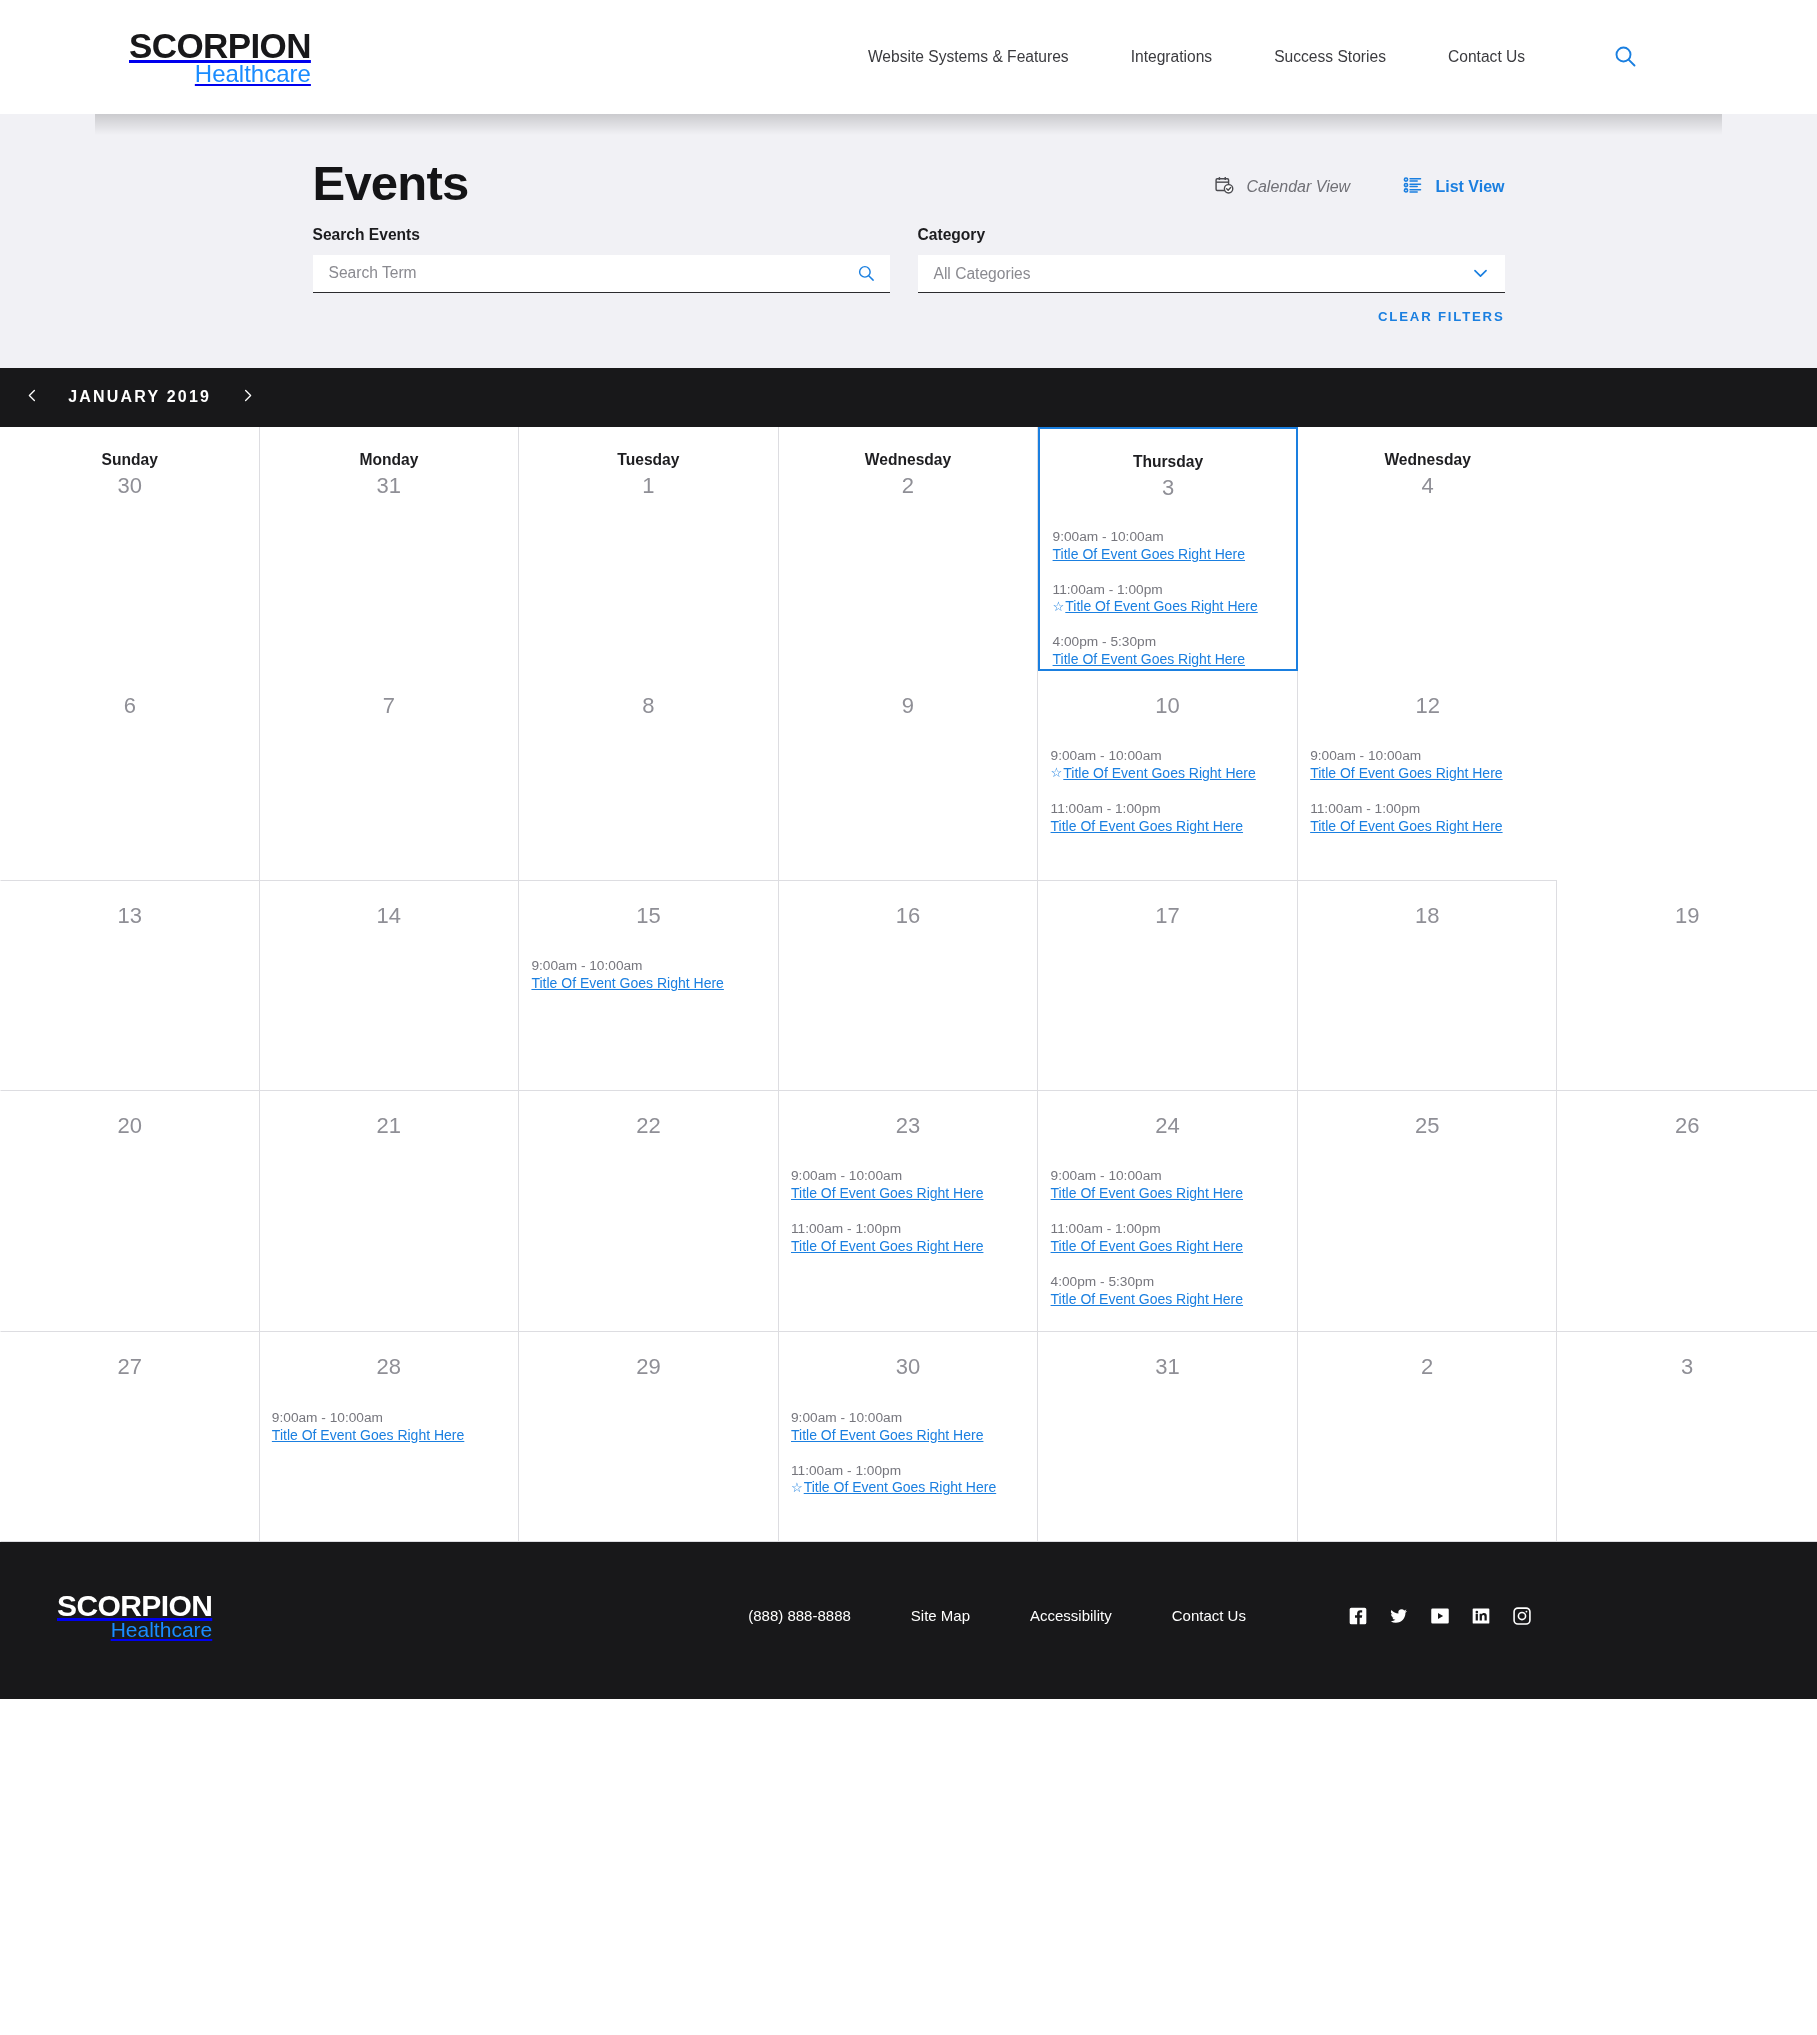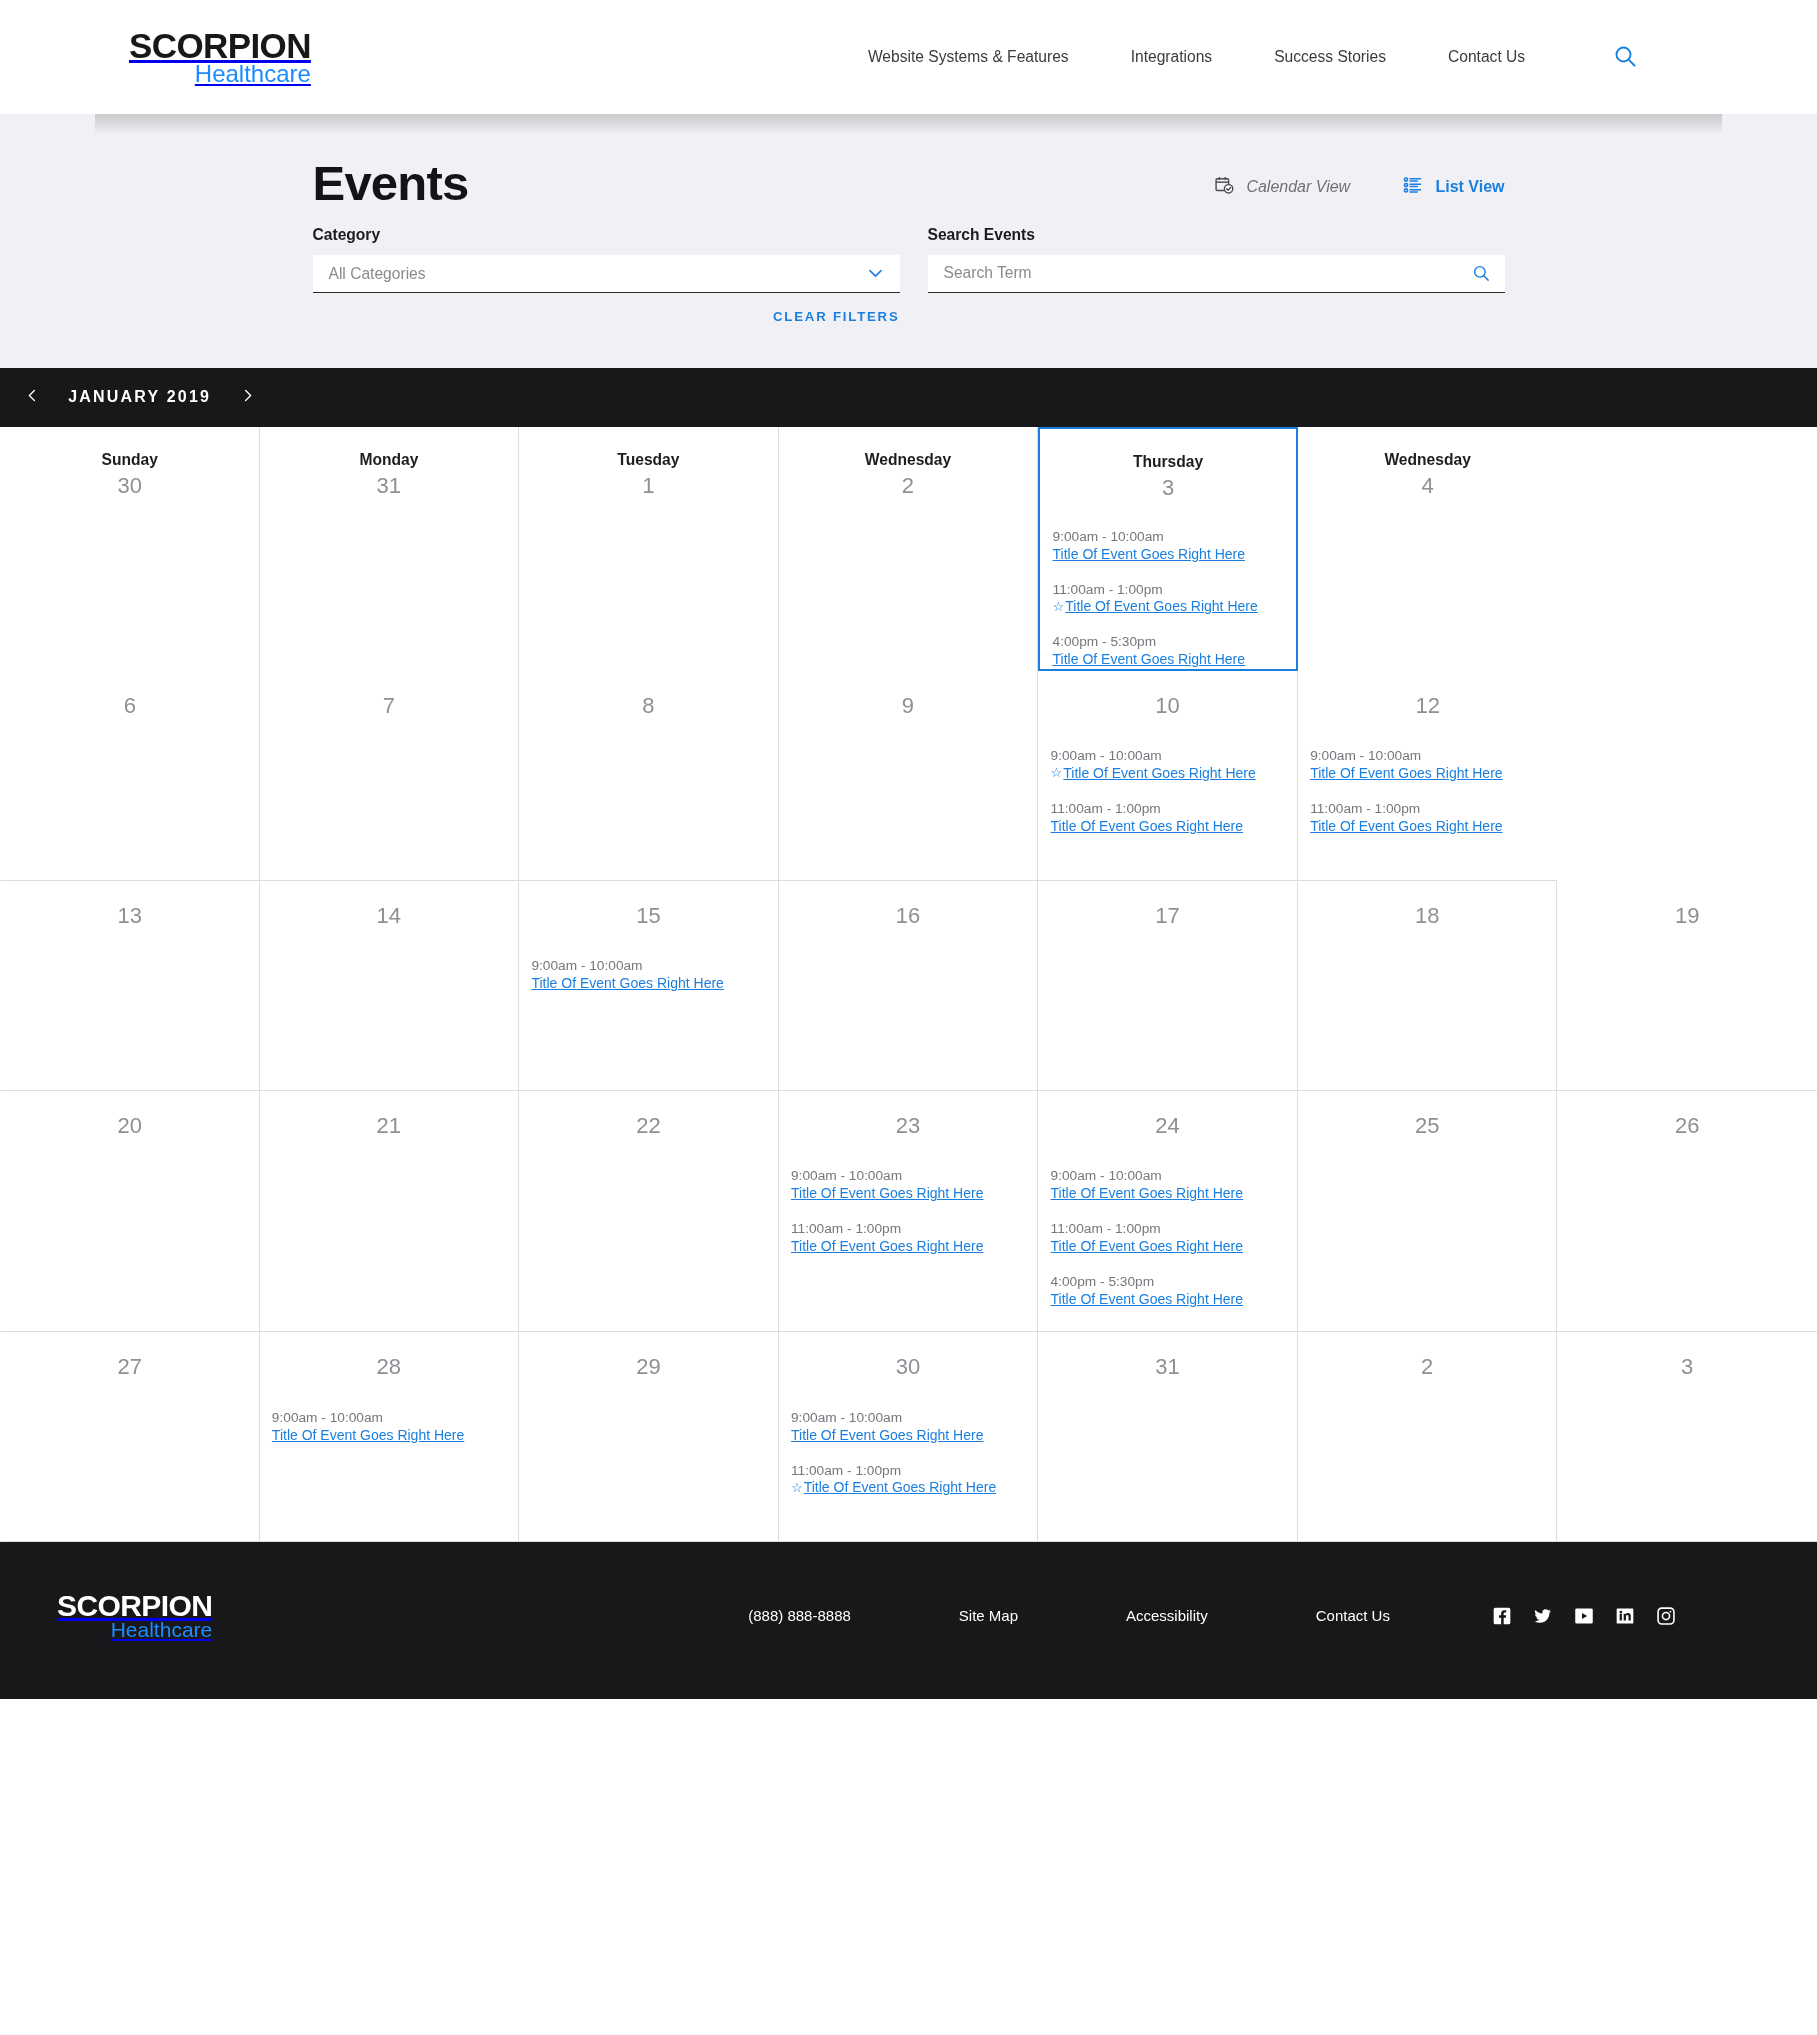--- a/index.html
+++ b/index.html
@@ -236,21 +236,21 @@
     display: flex;
     align-items: center;
     padding: 0 57px;
   }
   .footer-brand { line-height: 1; margin-left: 0; }
   .footer-brand .brand-top { color: #ffffff; font-size: 30px; }
   .footer-brand .brand-sub { color: #1a8cff; font-size: 21px; }
   .footer-links {
     display: flex;
     align-items: center;
-    gap: 108px;
+    gap: 60px;
     margin-left: 536px;
   }
   .footer-link {
     color: #ffffff;
     font-size: 15px;
     text-decoration: none;
     white-space: nowrap;
   }
   .footer-social {
     display: flex;
@@ -315,45 +315,45 @@
               <line x1="8.5" y1="17.6" x2="21" y2="17.6" stroke-linecap="round"></line>
               <line x1="8.5" y1="20.4" x2="17" y2="20.4" stroke-linecap="round"></line>
             </svg>
           </span>
           <span class="vt-label">List View</span>
         </button>
       </div>
     </div>
 
     <div class="controls-row">
-      <div class="control-group group-category">
-        <label class="control-label">Category</label>
-        <div class="field-wrap">
-          <span class="select-value">All Categories</span>
-          <span class="field-icon">
-            <svg width="19" height="19" viewBox="0 0 24 24" fill="none" stroke="#1a7fe0" stroke-width="2.1">
-              <polyline points="5,9 12,16 19,9" stroke-linecap="round" stroke-linejoin="round"></polyline>
-            </svg>
-          </span>
-        </div>
-        <div class="clear-row">
-          <button class="clear-filters">CLEAR FILTERS</button>
-        </div>
-      </div>
-
       <div class="control-group group-search">
         <label class="control-label">Search Events</label>
         <div class="field-wrap">
           <input type="text" placeholder="Search Term" style="">
           <span class="field-icon">
             <svg width="18" height="18" viewBox="0 0 24 24" fill="none" stroke="#1a7fe0" stroke-width="1.9">
               <circle cx="10.5" cy="10.5" r="7"></circle>
                 <line x1="15.6" y1="15.6" x2="21.5" y2="21.5" stroke-linecap="round"></line>
             </svg>
           </span>
+        </div>
+      </div>
+
+      <div class="control-group group-category">
+        <label class="control-label">Category</label>
+        <div class="field-wrap">
+          <span class="select-value">All Categories</span>
+          <span class="field-icon">
+            <svg width="19" height="19" viewBox="0 0 24 24" fill="none" stroke="#1a7fe0" stroke-width="2.1">
+              <polyline points="5,9 12,16 19,9" stroke-linecap="round" stroke-linejoin="round"></polyline>
+            </svg>
+          </span>
+        </div>
+        <div class="clear-row">
+          <button class="clear-filters">CLEAR FILTERS</button>
         </div>
       </div>
     </div>
   </div>
 </section>
 
 <div class="month-bar">
   <button class="month-nav">
     <span>
       <svg width="15" height="19" viewBox="0 0 24 24" fill="none" stroke="#ffffff" stroke-width="2.1">

